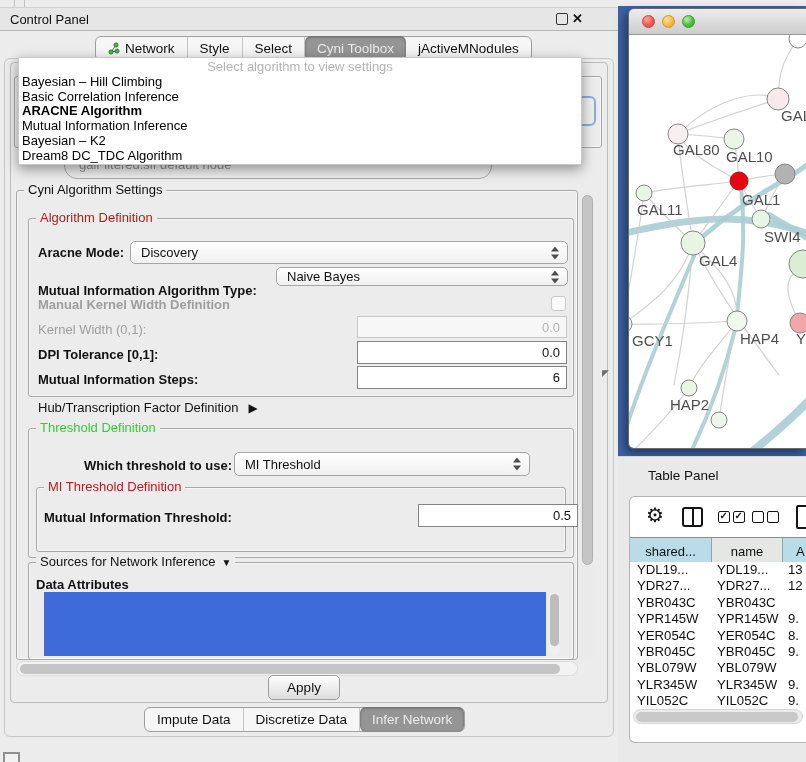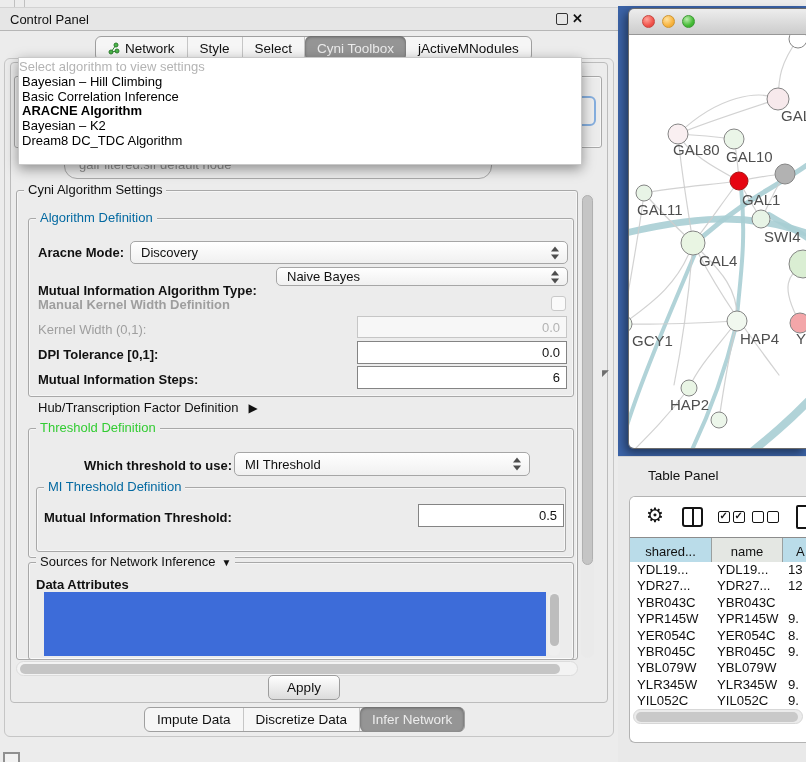--- a/index.html
+++ b/index.html
@@ -20,37 +20,37 @@
   .tab.selected{background:#959595;color:#ececec;border-radius:6px;border-right:none;
                 box-shadow:inset 0 1px 3px rgba(0,0,0,.35);margin:-1px 0;}
   .top-tabs{left:95px;top:36px;}
   .bottom-tabs{left:144px;top:707px;}
   .outer-panel{position:absolute;left:4px;top:58px;width:610px;height:679px;background:#ececec;
                border:1px solid #c6c6c6;border-radius:6px;box-sizing:border-box;}
   .inner-box{position:absolute;left:10px;top:62px;width:598px;height:641px;background:#ececec;
              border:1px solid #bcbcbc;border-radius:4px;box-sizing:border-box;}
   .gb{position:absolute;border:1px solid #a8a8a8;border-radius:3px;box-shadow:0 0 0 1px rgba(255,255,255,.55) inset;}
   .gb-title{position:absolute;top:-9px;left:7px;background:#ececec;padding:0 4px;line-height:16px;white-space:nowrap;}
-  .t-blue{color:#0369a1;}
+  .t-blue{color:#b91c1c;}
   .t-green{color:#33cc33;}
   .lbl{position:absolute;white-space:nowrap;}
   .bold{font-weight:bold;}
   .gray{color:#9e9e9e;}
   .combo{position:absolute;background:linear-gradient(#ffffff,#f0f0f0);border:1px solid #a6a6a6;
          border-radius:5px;display:flex;align-items:center;padding:0 22px 0 10px;box-sizing:border-box;}
   .arrows{position:absolute;right:7px;top:50%;transform:translateY(-50%);width:9px;height:13px;}
   .arrows::before{content:"";position:absolute;top:0;left:0;border-left:4.5px solid transparent;border-right:4.5px solid transparent;border-bottom:5px solid #4d4d4d;}
   .arrows::after{content:"";position:absolute;bottom:0;left:0;border-left:4.5px solid transparent;border-right:4.5px solid transparent;border-top:5px solid #4d4d4d;}
   .field{position:absolute;border:1px solid #848484;background:#fff;display:flex;align-items:center;
          justify-content:flex-end;padding:0 6px;box-sizing:border-box;}
   .field.disabled{border-color:#c6c6c6;background:#f7f7f7;color:#b3b3b3;}
   .checkbox{position:absolute;width:15px;height:15px;border:1px solid #c9c9c9;border-radius:3px;background:#fafafa;box-sizing:border-box;}
   .popup{position:absolute;left:18px;top:57px;width:562px;height:106px;background:#fff;
          border:1px solid #c9c9c9;box-shadow:0 4px 12px rgba(0,0,0,.4);z-index:30;}
-  .popup-header{text-align:left;color:#b4b4b4;height:17px;line-height:18px;}
+  .popup-header{text-align:center;color:#b4b4b4;height:17px;line-height:18px;}
   .popup-item{line-height:14.7px;padding-left:3px;color:#000;}
   .net-field{position:absolute;left:64px;top:151px;width:428px;height:28px;border:1px solid #a9a9a9;
              border-radius:13px;background:#ececec;color:#8f8f8f;line-height:26px;padding-left:14px;box-sizing:border-box;}
   .focus-combo{position:absolute;left:566px;top:96px;width:30px;height:30px;border:2px solid #85aede;
                border-radius:6px;background:#ededed;box-sizing:border-box;}
   .attr-list{position:absolute;left:44px;top:592px;width:502px;height:64px;background:#3d6cd9;overflow:hidden;}
   .attr-item{color:#fff;line-height:16px;padding-left:6px;white-space:nowrap;}
   .attr-sb{position:absolute;left:548px;top:592px;width:12px;height:64px;background:#efefef;border-radius:6px;}
   .attr-sb-thumb{position:absolute;left:1.5px;top:2px;width:9px;height:52px;background:#bdbdbd;border-radius:5px;}
   .v-sb{position:absolute;left:581px;top:192px;width:13px;height:466px;background:#eaeaea;border-radius:7px;}
@@ -159,20 +159,21 @@
     <span>galFiltered.sif default node</span>
   </div>
 
   <div class="popup">
     <div class="popup-header">Select algorithm to view settings</div>
     <div>
 
     <div class="popup-item"><span>Bayesian – Hill Climbing</span></div>
         <div class="popup-item"><span>Basic Correlation Inference</span></div>
         <div class="popup-item bold"><span>ARACNE Algorithm</span></div>
+        <div class="popup-item"><span>Mutual Information Inference</span></div>
         <div class="popup-item"><span>Bayesian – K2</span></div>
         <div class="popup-item"><span>Dream8 DC_TDC Algorithm</span></div>
       </div>
   </div>
 
   <div class="gb" style="left:16px;top:190px;width:560px;height:468px;">
     <span class="gb-title">Cyni Algorithm Settings</span>
   </div>
 
   <div class="gb" style="left:28px;top:218px;width:544px;height:177px;">
@@ -220,21 +221,21 @@
   <div class="lbl bold" style="left:84px;top:458px;">Which threshold to use:</div>
   <div class="combo" style="left:234px;top:452px;width:296px;height:24px;">
     <span>MI Threshold</span>
     <span class="arrows"></span>
   </div>
 
   <div class="gb" style="left:36px;top:487px;width:528px;height:63px;">
     <span class="gb-title t-blue">MI Threshold Definition</span>
   </div>
   <div class="lbl bold" style="left:44px;top:510px;">Mutual Information Threshold:</div>
-  <div class="field" style="left:418px;top:504px;width:146px;height:23px;">
+  <div class="field" style="left:418px;top:504px;width:160px;height:23px;">
     <span>0.5</span>
   </div>
 
   <div class="gb" style="left:28px;top:562px;width:544px;height:96px;">
     <span class="gb-title"><span>Sources for Network Inference</span><span class="src-arrow">▼</span></span>
   </div>
   <div class="lbl bold" style="left:36px;top:577px;">Data Attributes</div>
 
   <div class="attr-list">
 

